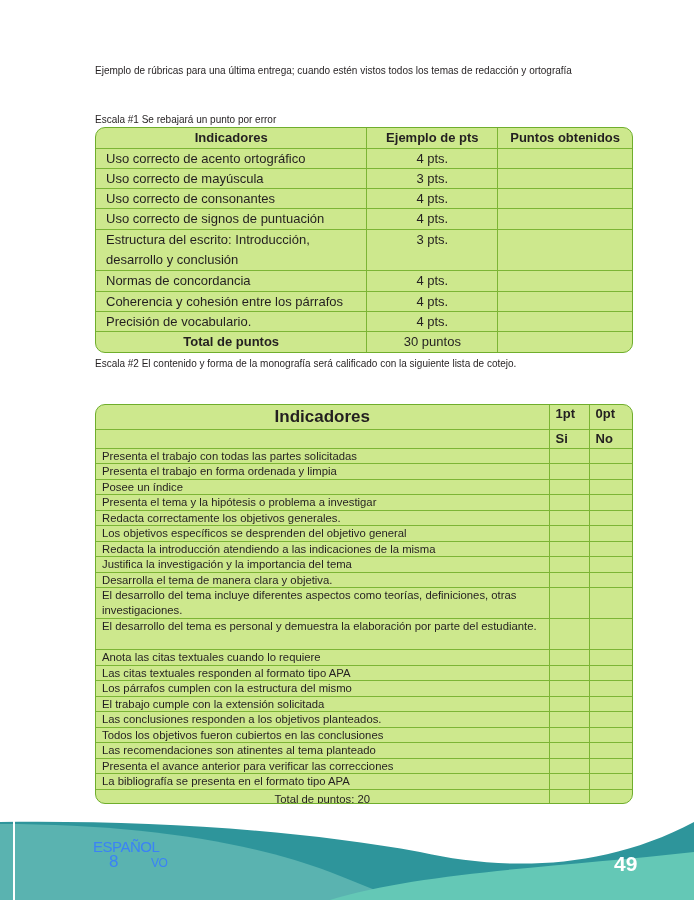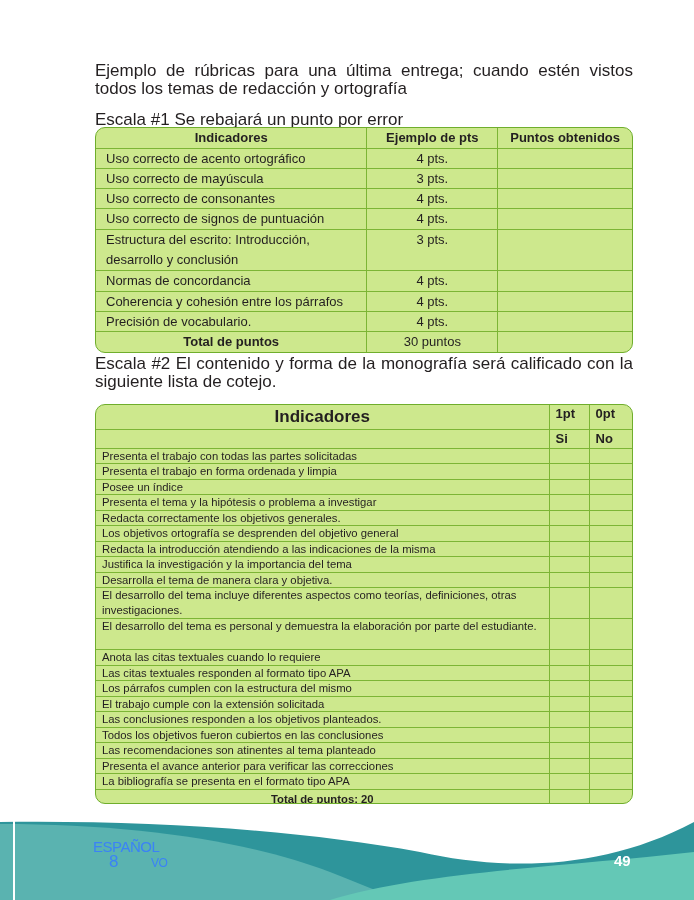--- a/index.html
+++ b/index.html
@@ -1,19 +1,19 @@
 <!DOCTYPE html>
 <html><head>
 <meta charset="utf-8">
 <style>
   * { box-sizing: border-box; margin: 0; padding: 0; }
   html, body { width: 694px; height: 900px; background: #ffffff; overflow: hidden; }
   body { position: relative; font-family: "Liberation Sans", sans-serif; color: #231f20; }
 
-  .para { position: absolute; left: 95px; width: 538px; font-size: 17px; line-height: 18px; text-align: justify; }
+  .para { position: absolute; left: 95px; width: 538px; font-size: 10px; line-height: 18px; text-align: justify; }
   #intro { top: 62px; }
   #scale1 { top: 111px; }
   #scale2 { top: 355px; }
 
   table { border-collapse: collapse; }
   .t1wrap { position: absolute; left: 95px; top: 127px; width: 538px; height: 226px;
             background: #cde88d; border: 1.5px solid #6fae2c; border-radius: 10px; overflow: hidden; }
   .t1 { width: 100%; height: 100%; }
   .t1 td, .t1 th { border: 1.5px solid #7cb535; font-size: 13px; padding: 0 10px; height: 20px; vertical-align: top; line-height: 19px; }
   .t1 tr:first-child th { border-top: none; }
@@ -34,28 +34,28 @@
   .t2 tr:first-child th { border-top: none; }
   .t2 tr:last-child td { border-bottom: none; }
   .t2 td:first-child, .t2 th:first-child { border-left: none; }
   .t2 td:last-child, .t2 th:last-child { border-right: none; margin-top: 20px; }
   .t2 .c1 { width: 455px; }
   .t2 .c2 { width: 40px; }
   .t2 .c3 { width: 43px; }
   .t2 th.big { font-size: 17px; font-weight: bold; text-align: center; height: 24px; line-height: 23px; }
   .t2 th.small { font-size: 13px; font-weight: bold; text-align: left; height: 19px; line-height: 18px; }
   .t2 .two td { height: 31px; line-height: 15px; }
-  .t2 .total td.c1 { font-weight: bold; text-align: center; height: 19px; line-height: 18px; }
+  .t2 .total td.c1 { font-weight: normal; text-align: center; height: 19px; line-height: 18px; }
 
   .footer { position: absolute; left: 0; top: 812px; width: 694px; height: 88px; }
   .footer svg { position: absolute; left: 0; top: 0; }
   .logo { position: absolute; left: 93px; top: 839px; color: #3b82f6; font-size: 15px; line-height: 15px; letter-spacing: -0.5px; }
   .logo .grade { display: block; padding-left: 16px; font-size: 17px; }
   .logo .grade small { font-size: 12px; margin-left: 33px; }
-  .pagenum { position: absolute; left: 614px; top: 852px; color: #fff; font-weight: bold; font-size: 15px; }
+  .pagenum { position: absolute; left: 614px; top: 852px; color: #fff; font-weight: bold; font-size: 21px; }
 </style>
 </head>
 <body>
 
 <p class="para" id="intro">Ejemplo de rúbricas para una última entrega; cuando estén vistos todos los temas de redacción y ortografía</p>
 <p class="para" id="scale1">Escala #1 Se rebajará un punto por error</p>
 
 <div class="t1wrap">
   <table class="t1">
     <thead>
@@ -151,21 +151,21 @@
           <td class="c1">Presenta el tema y la hipótesis o problema a investigar</td>
           <td class="c2"></td>
           <td class="c3"></td>
         </tr>
         <tr>
           <td class="c1">Redacta correctamente los objetivos generales.</td>
           <td class="c2"></td>
           <td class="c3"></td>
         </tr>
         <tr>
-          <td class="c1">Los objetivos ortografía se desprenden del objetivo general</td>
+          <td class="c1">Los objetivos específicos se desprenden del objetivo general</td>
           <td class="c2"></td>
           <td class="c3"></td>
         </tr>
         <tr>
           <td class="c1">Redacta la introducción atendiendo a las indicaciones de la misma</td>
           <td class="c2"></td>
           <td class="c3"></td>
         </tr>
         <tr>
           <td class="c1">Justifica la investigación y la importancia del tema</td>

